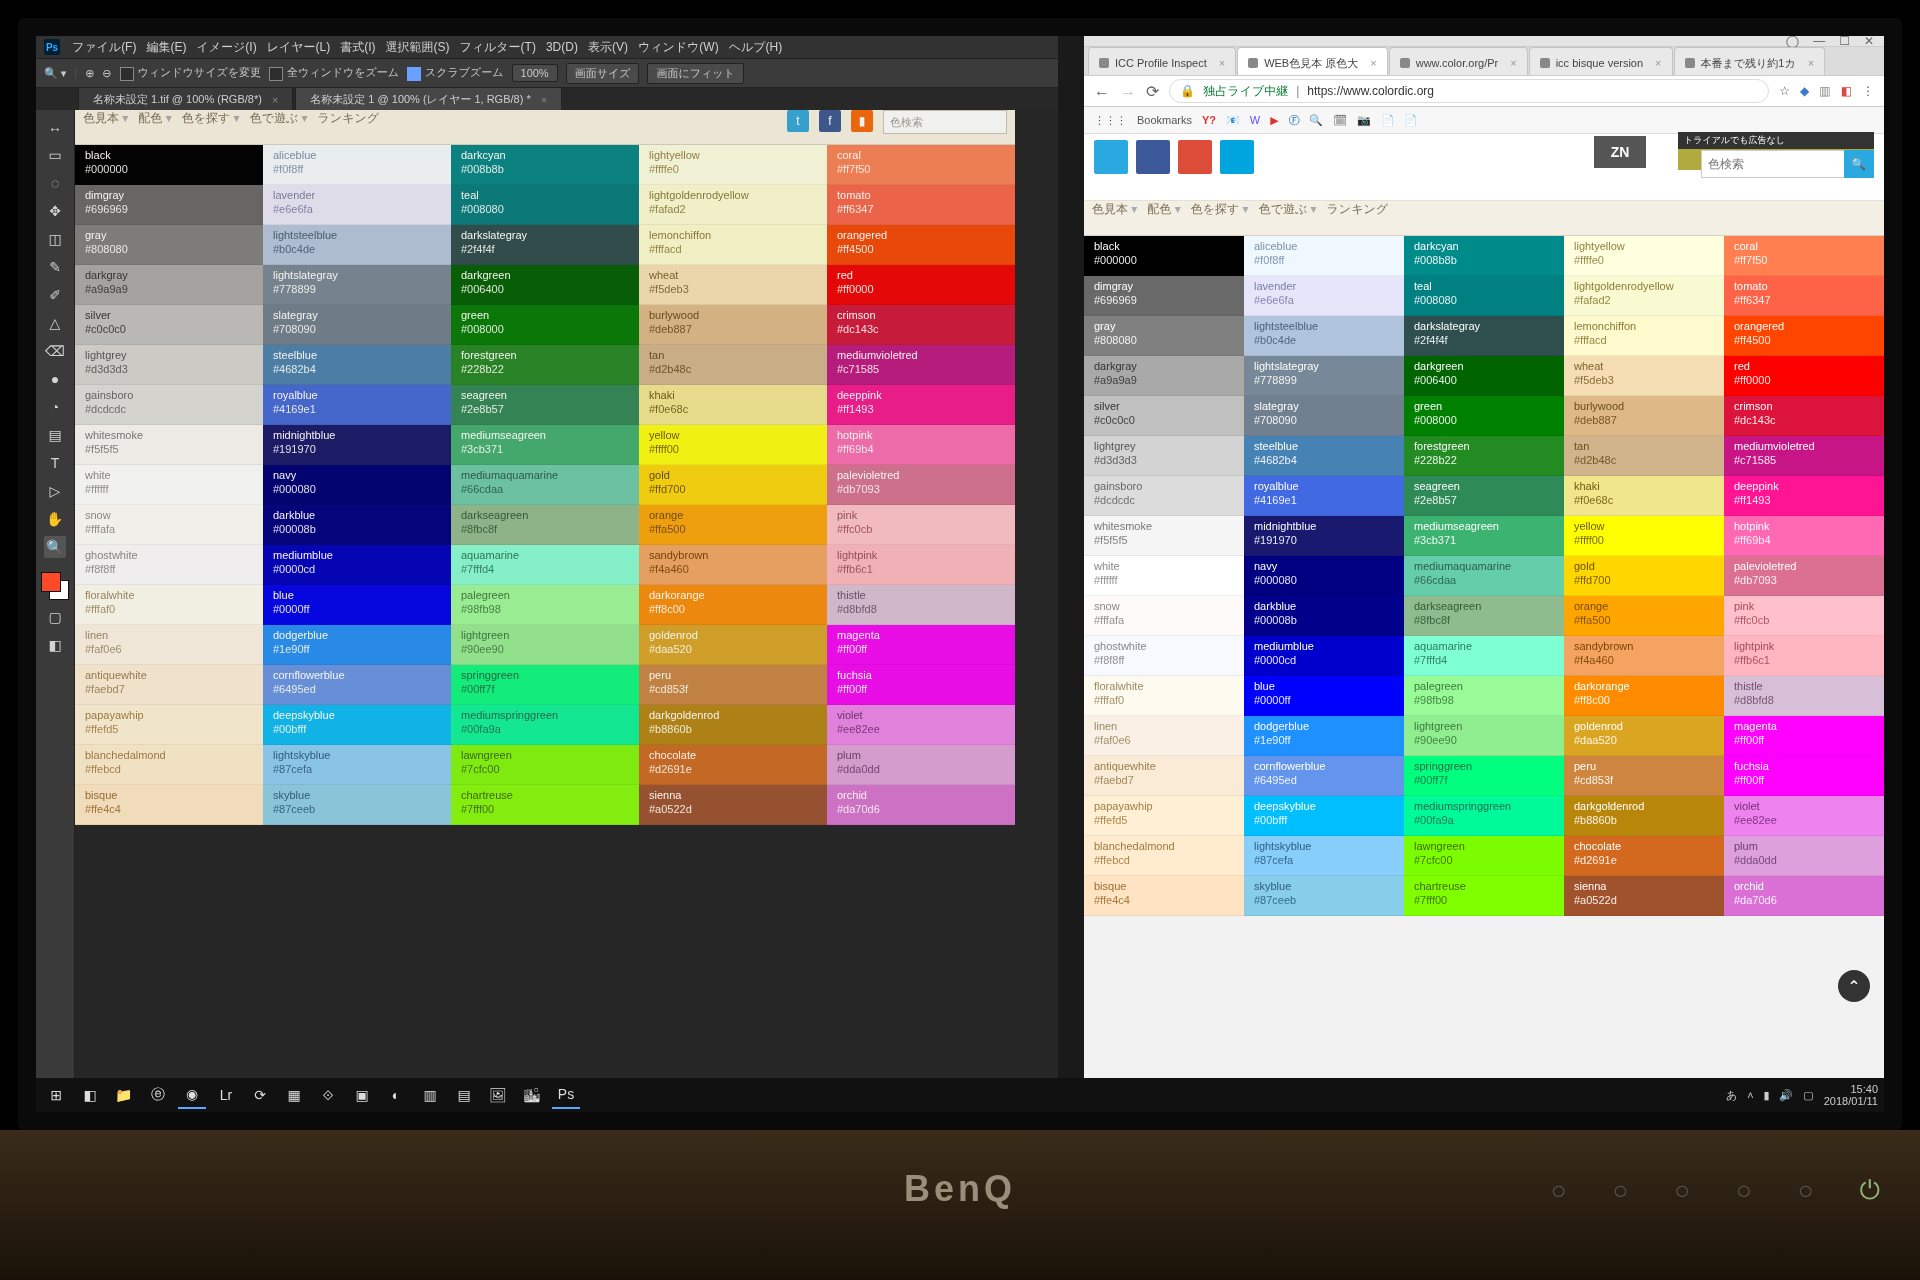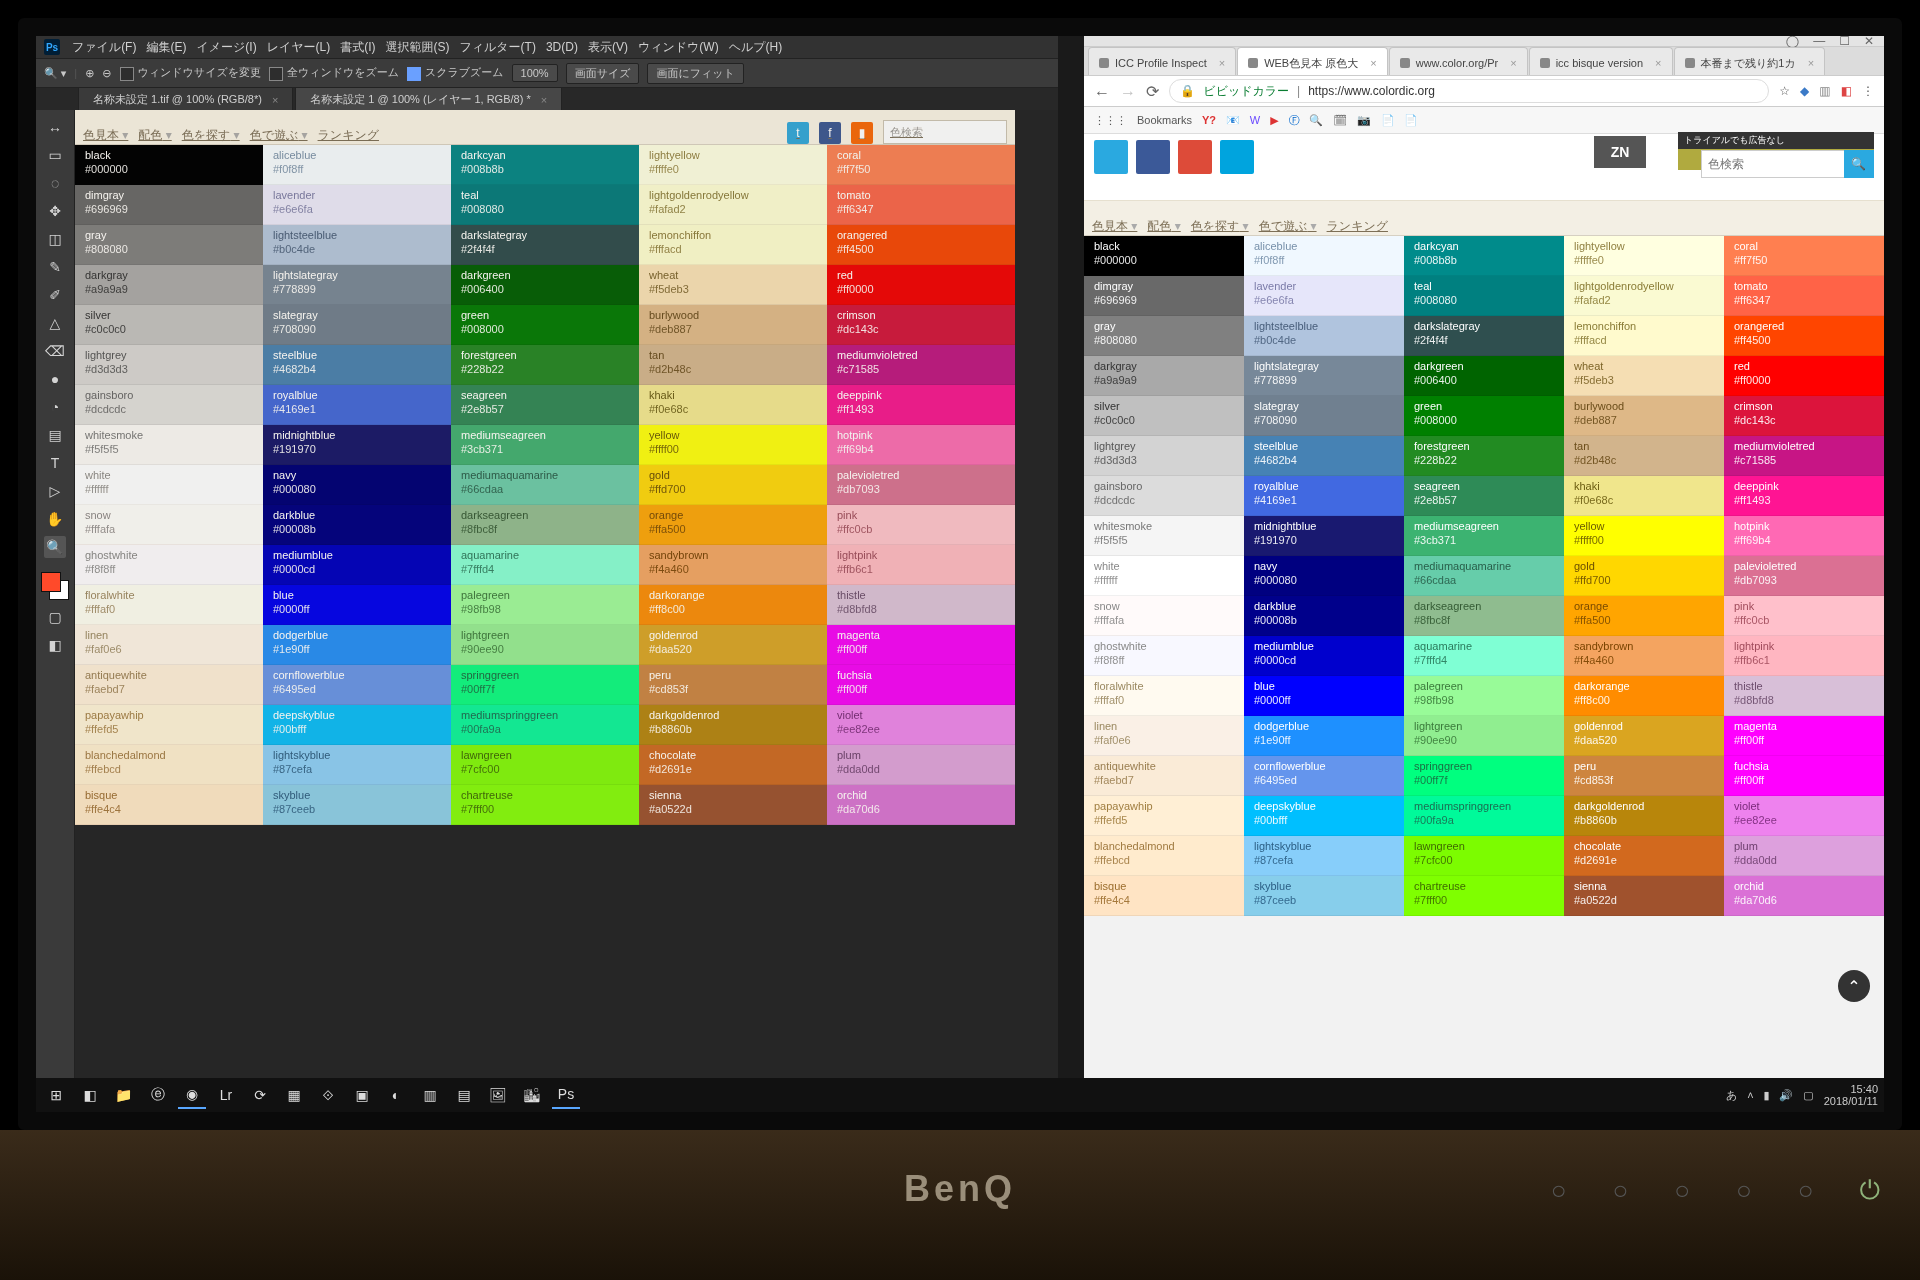--- a/index.html
+++ b/index.html
@@ -28,21 +28,21 @@
   .tool.sel{background:#555;}
   .fgbg{position:relative;width:28px;height:28px;margin-top:8px;}
   .fgbg .a{position:absolute;left:0;top:0;width:18px;height:18px;background:#ff4a2a;border:1px solid #111;}
   .fgbg .b{position:absolute;right:0;bottom:0;width:18px;height:18px;background:#fff;border:1px solid #111;}
   .canvas{flex:1;background:#262626;position:relative;overflow:hidden;}
   .ps-status{height:20px;background:#2d2d2d;border-top:1px solid #111;color:#bbb;font-size:11px;display:flex;align-items:center;gap:18px;padding:0 10px;}
 
   
   .page{position:absolute;left:0;top:0;width:940px;background:#efe9dd;color:#444;}
   .ps .page{filter:sepia(8%) brightness(95%) contrast(98%);}
-  .pg-nav{height:34px;background:#f3efe4;border-bottom:1px solid #d6d0c2;display:flex;align-items:flex-end;gap:10px;padding:0 8px;font-size:12px;color:#7d6f56;text-decoration:underline;}
+  .pg-nav{height:34px;background:#f3efe4;border-bottom:1px solid #d6d0c2;display:flex;align-items:flex-start;gap:10px;padding:0 8px;font-size:12px;color:#7d6f56;}
   .pg-nav .dd::after{content:" ▾";color:#aaa;}
   .pg-nav .sp{flex:1}
   .pg-nav .soc{width:22px;height:22px;background:#888;color:#fff;display:flex;align-items:center;justify-content:center;font-size:12px;border-radius:2px;}
   .pg-nav .srch{height:22px;border:1px solid #c9c2b2;background:#fff;width:110px;padding:0 6px;font-size:11px;color:#999;display:flex;align-items:center;}
   .cat{height:26px;background:#fff;display:flex;align-items:center;gap:22px;padding:0 10px;font-size:12px;color:#3a8bd6;border-bottom:1px solid #e4ddcc;}
   .grid{display:flex;}
   .col{flex:1;display:flex;flex-direction:column;}
   .sw{height:35px;padding:4px 10px 0;font-size:11px;line-height:1.25;border-bottom:1px solid rgba(0,0,0,.06);}
   .sw .n{display:block;}
   .sw .h{display:block;opacity:.9;}
@@ -558,21 +558,21 @@
             <span>本番まで残り約1カ</span>
             <span class="x">×</span>
           </div>
         </div>
     <div class="addr">
       <span class="nav">←</span>
       <span class="nav" style="opacity:.4">→</span>
       <span class="nav">⟳</span>
       <div class="url">
         <span class="lock">🔒</span>
-        <span style="color:#0a7d32">ビビッドカラー</span>
+        <span style="color:#0a7d32">独占ライブ中継</span>
         <span style="color:#888">|</span>
         <span>https://www.colordic.org</span>
       </div>
       <span>☆</span>
       <span style="color:#3b7ac7">◆</span>
       <span style="color:#888">▥</span>
       <span style="color:#d44">◧</span>
       <span>⋮</span>
     </div>
     <div class="bkm">

